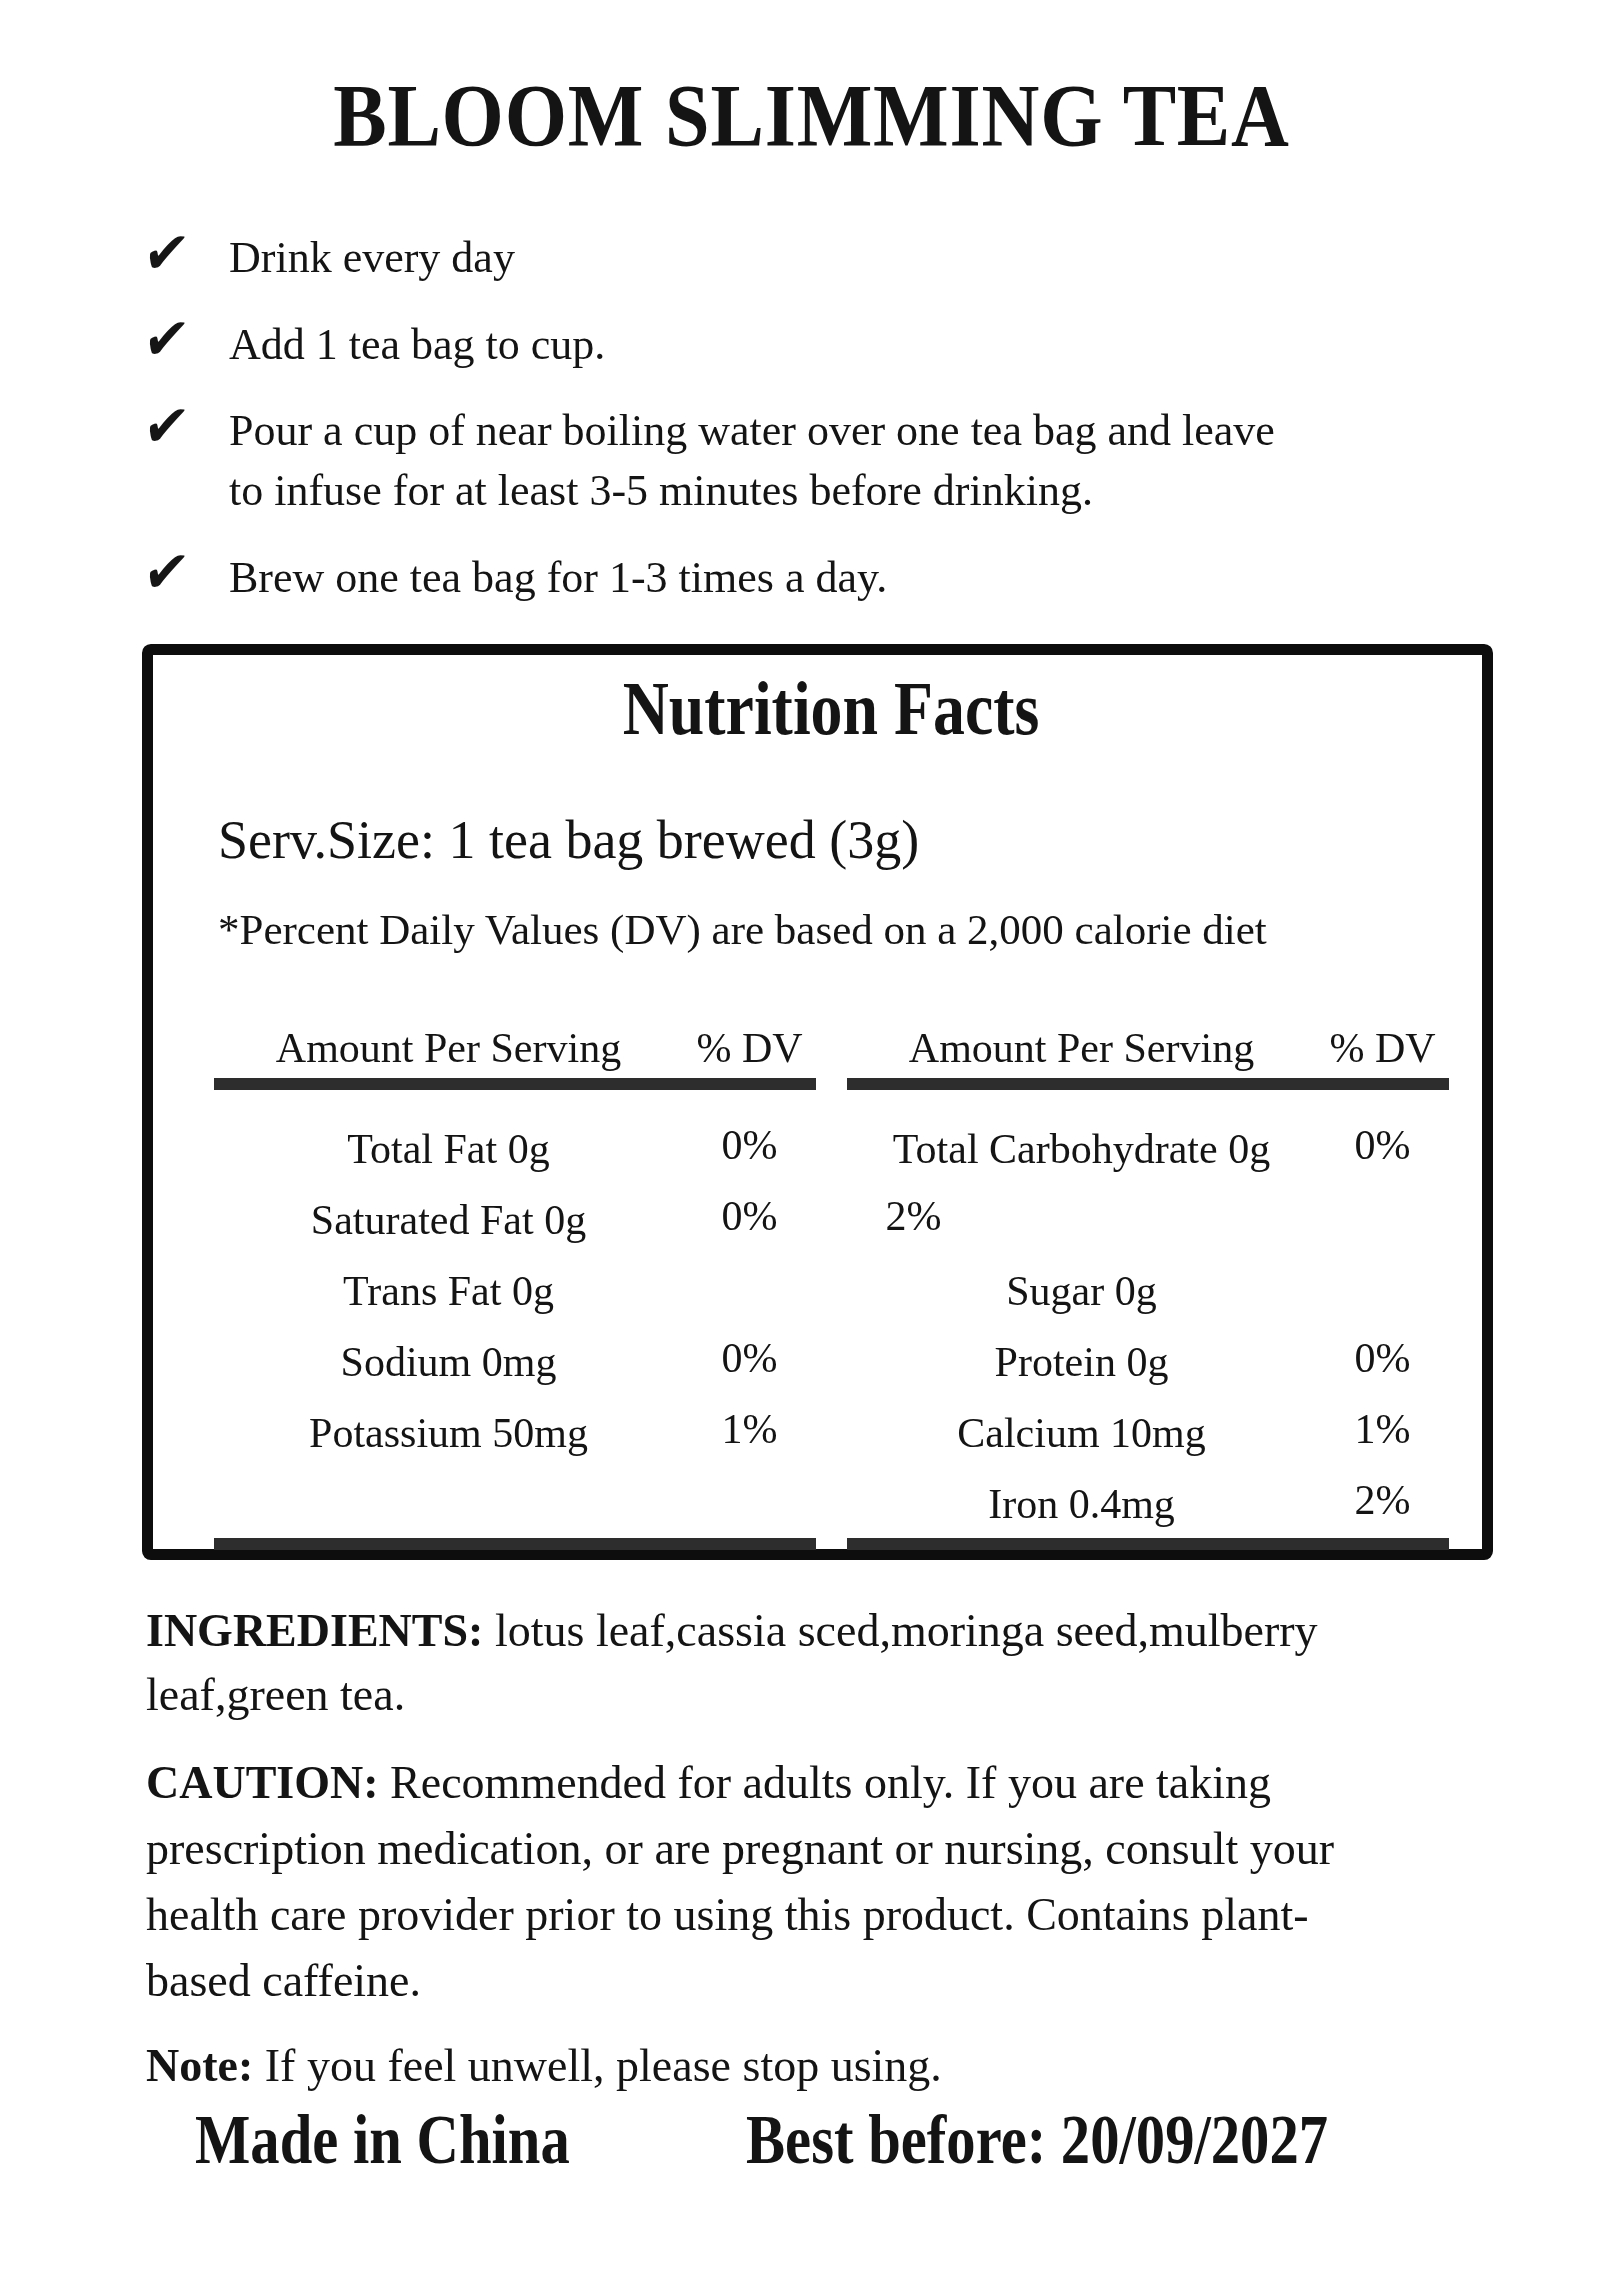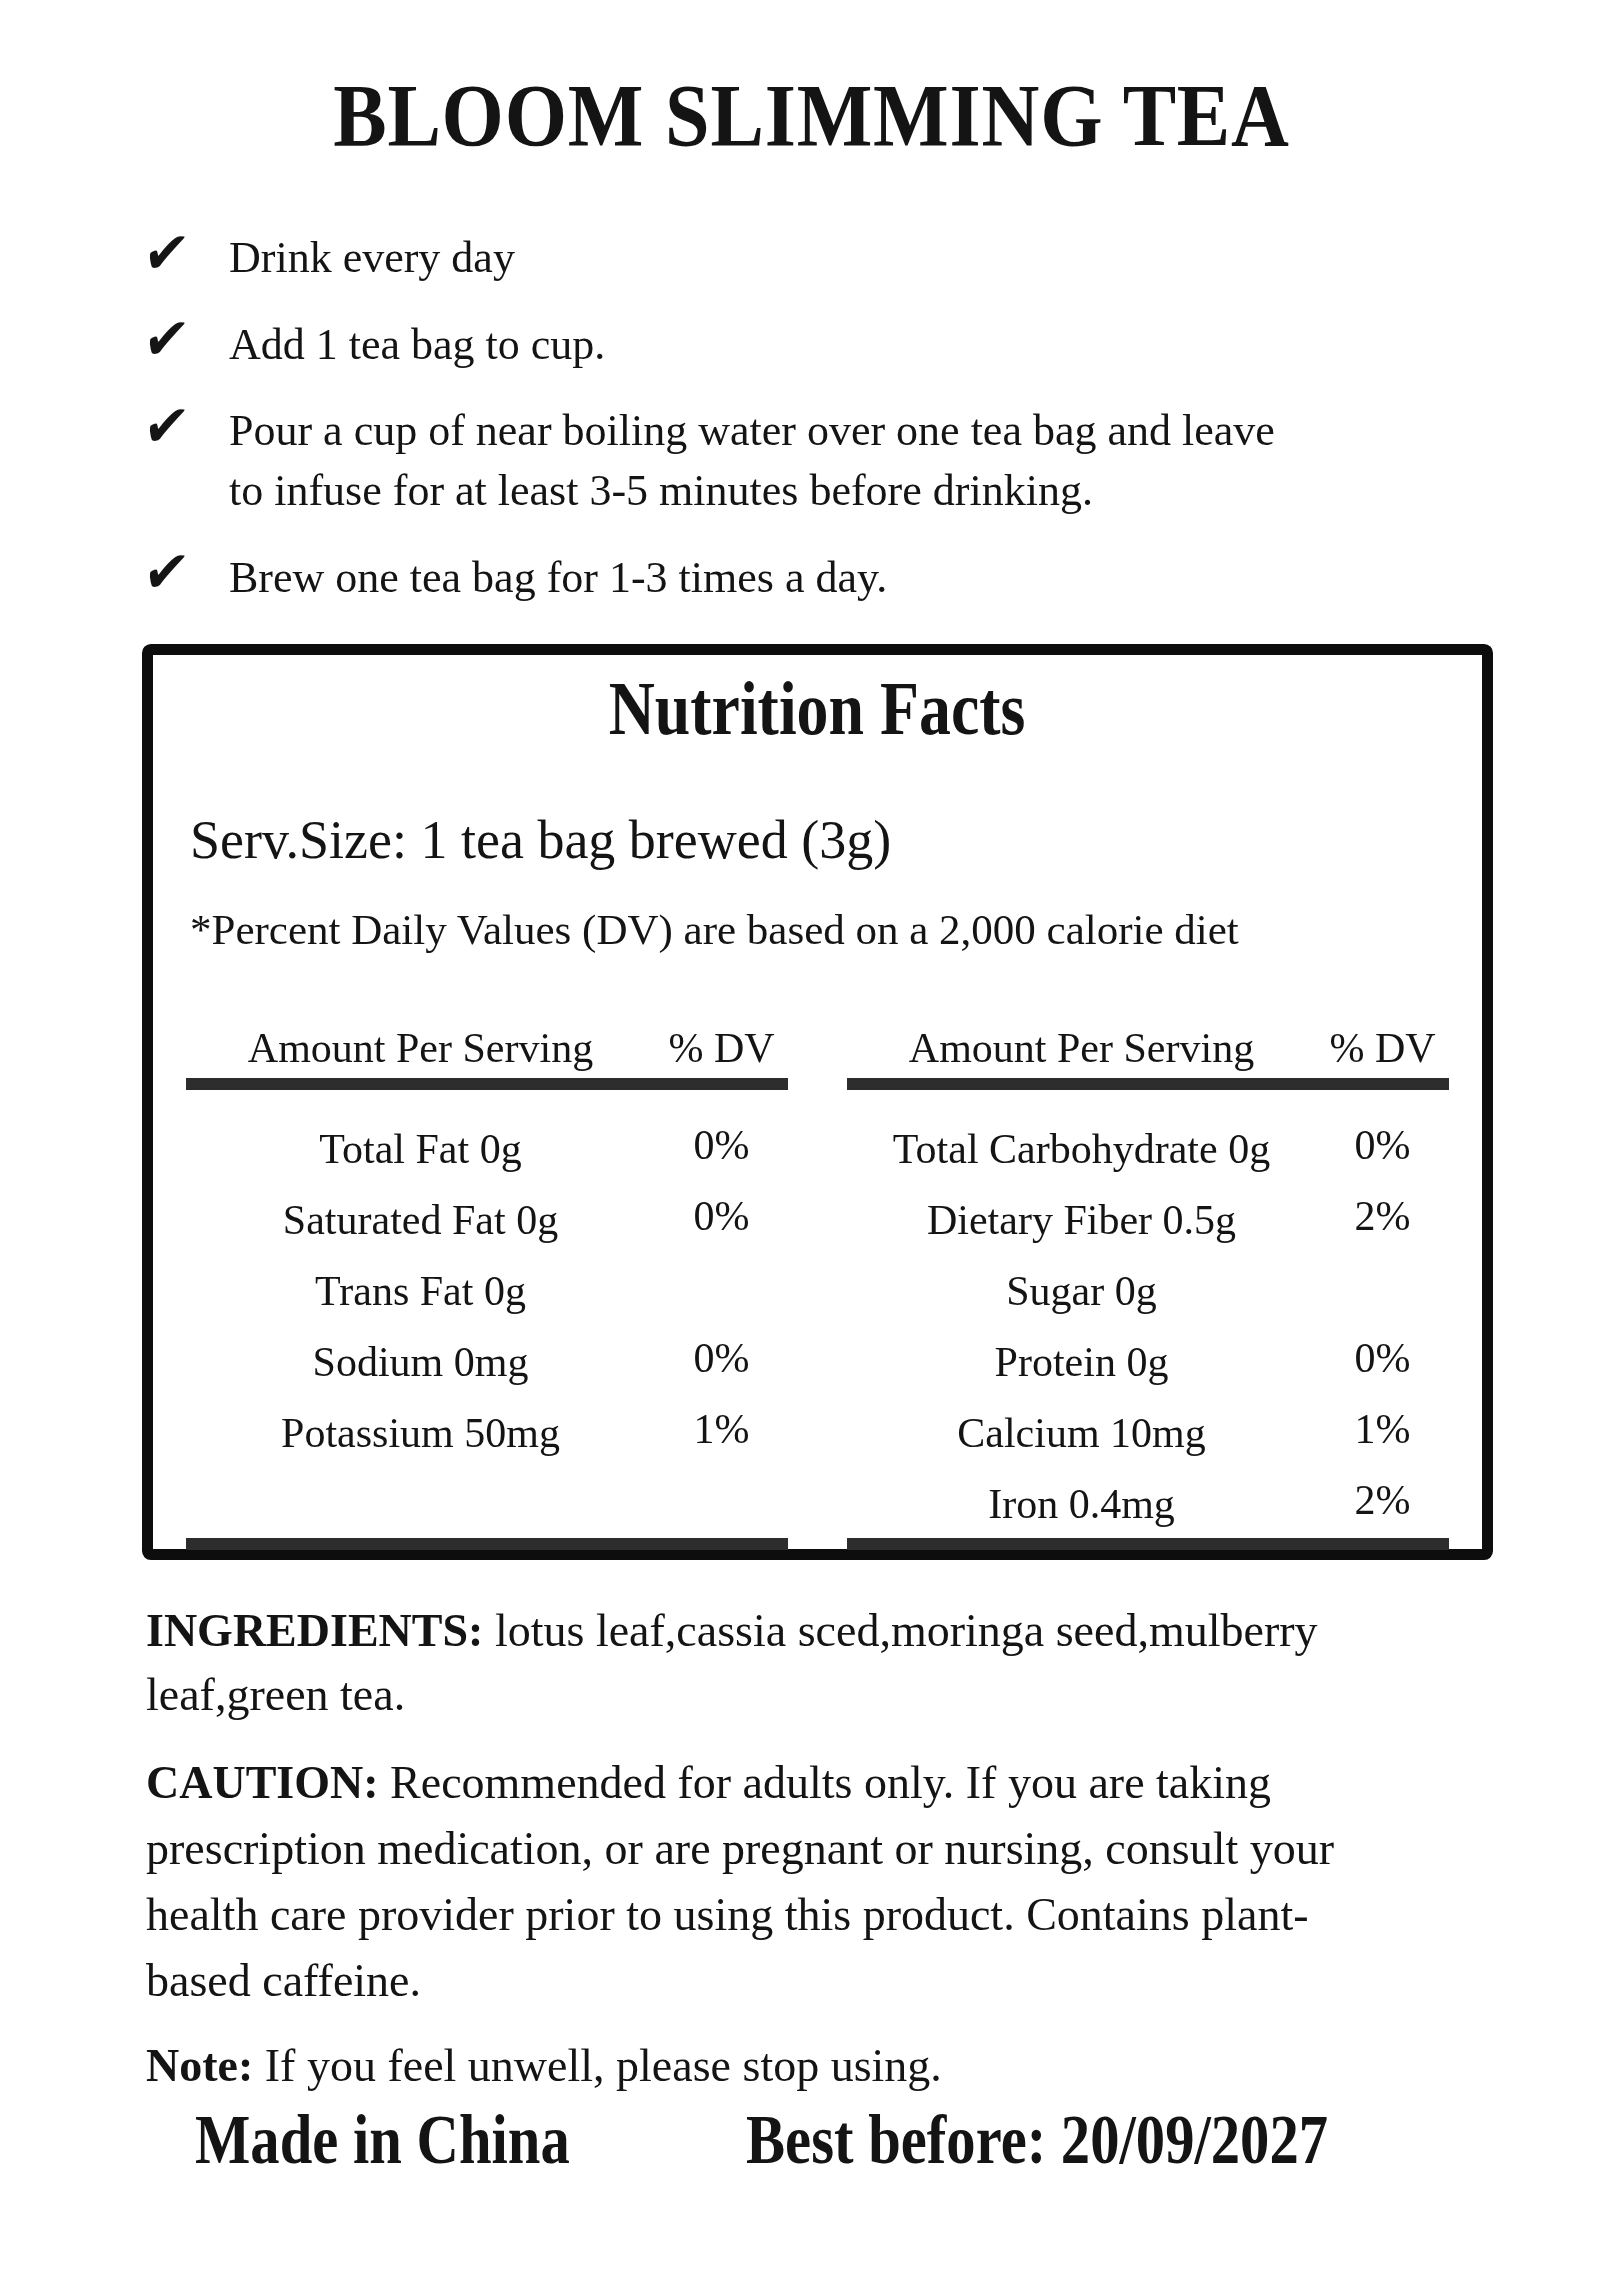--- a/index.html
+++ b/index.html
@@ -29,21 +29,21 @@
   }
   .check{
     position:absolute;left:55px;top:-5.3px;
     font-family:"DejaVu Sans",sans-serif;font-size:53px;line-height:60px;
     transform:skewX(-8deg) scaleY(1.1);color:#151515;
   }
   
   .nf-box{
     position:absolute;top:644px;left:142px;
     width:1351px;height:916px;box-sizing:border-box;
-    border:11.5px solid #0d0d0d;border-radius:8.9px;background:#fff;
+    border:11.5px solid #0d0d0d;border-radius:8.9px;background:#fff;padding-left:28px;
   }
   .nf-title{
     margin:16px 0 0 0;text-align:center;line-height:74px;
   }
   .nf-title-inner{
     display:inline-block;font-size:76px;font-weight:bold;
     transform:scaleX(0.84);transform-origin:center;white-space:nowrap;
   }
   .nf-serv{margin:51px 0 0 0;padding-left:37px;font-size:54px;line-height:51px;}
   .nf-dvnote{margin:38px 0 0 0;padding-left:37px;font-size:43px;line-height:51px;}
@@ -134,21 +134,20 @@
           <span class="nname">Amount Per Serving</span>
           <span class="ndv">% DV</span>
         </div>
         <div class="nf-rule"></div>
         <div class="nf-rows" id="right-rows">
             <div class="nrow">
               <span class="nname">Total Carbohydrate 0g</span>
               <span class="ndv">0%</span>
             </div>
             <div class="nrow">
-              <span class="nname">Dietary Fiber 0.5g</span>
               <span class="ndv">2%</span>
             </div>
             <div class="nrow">
               <span class="nname">Sugar 0g</span>
               <span class="ndv"></span>
             </div>
             <div class="nrow">
               <span class="nname">Protein 0g</span>
               <span class="ndv">0%</span>
             </div>

